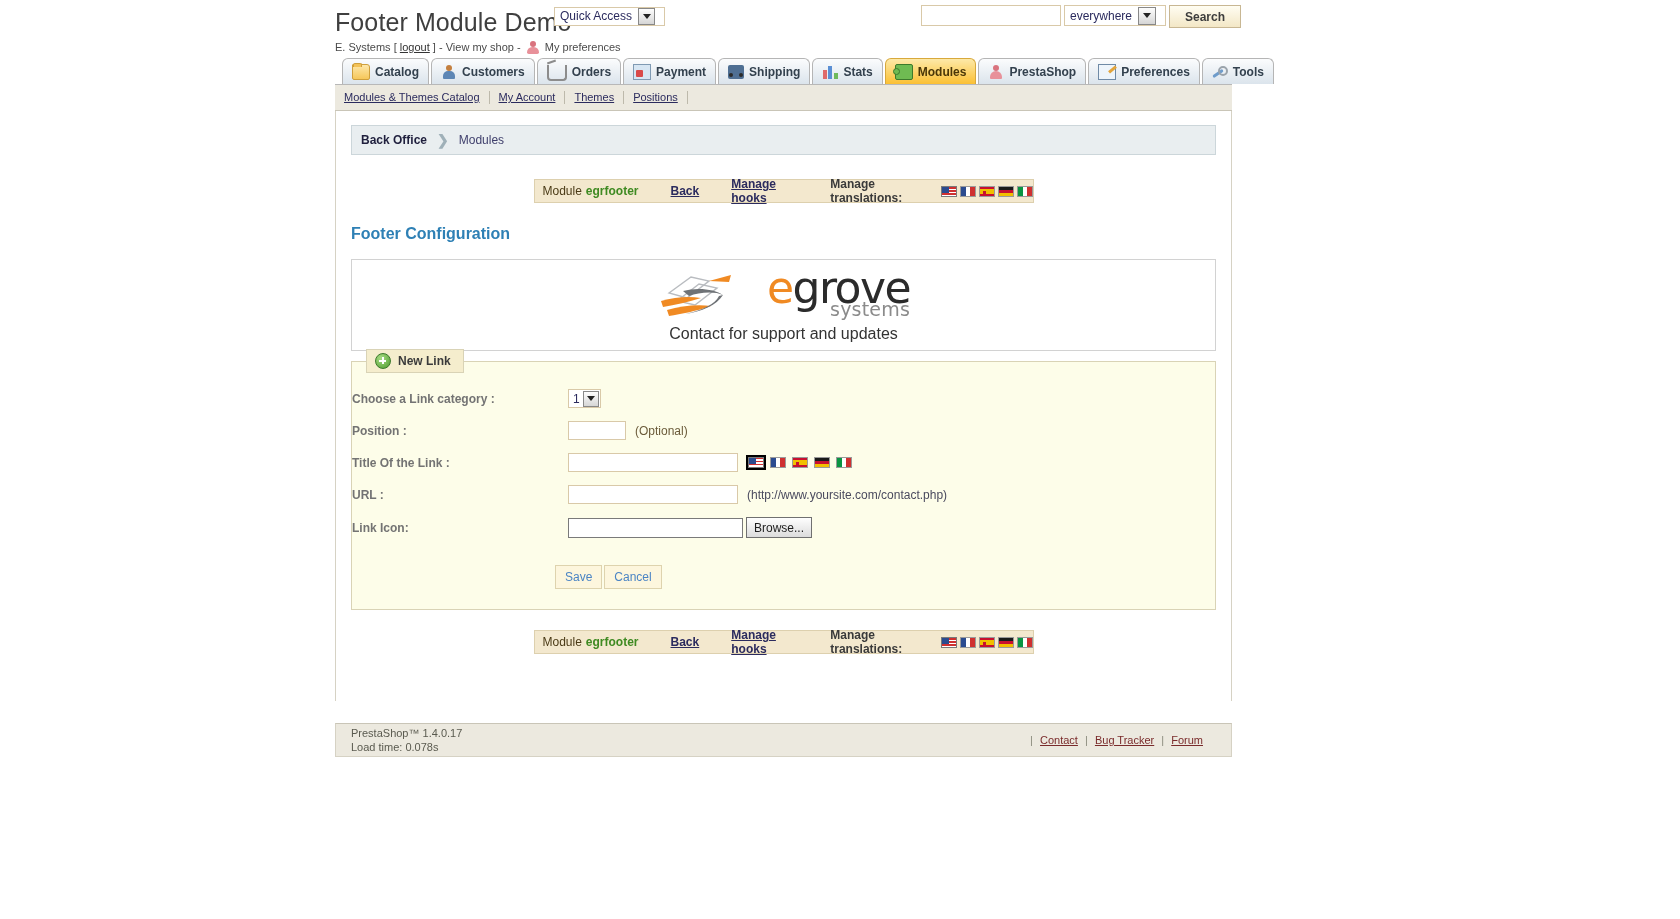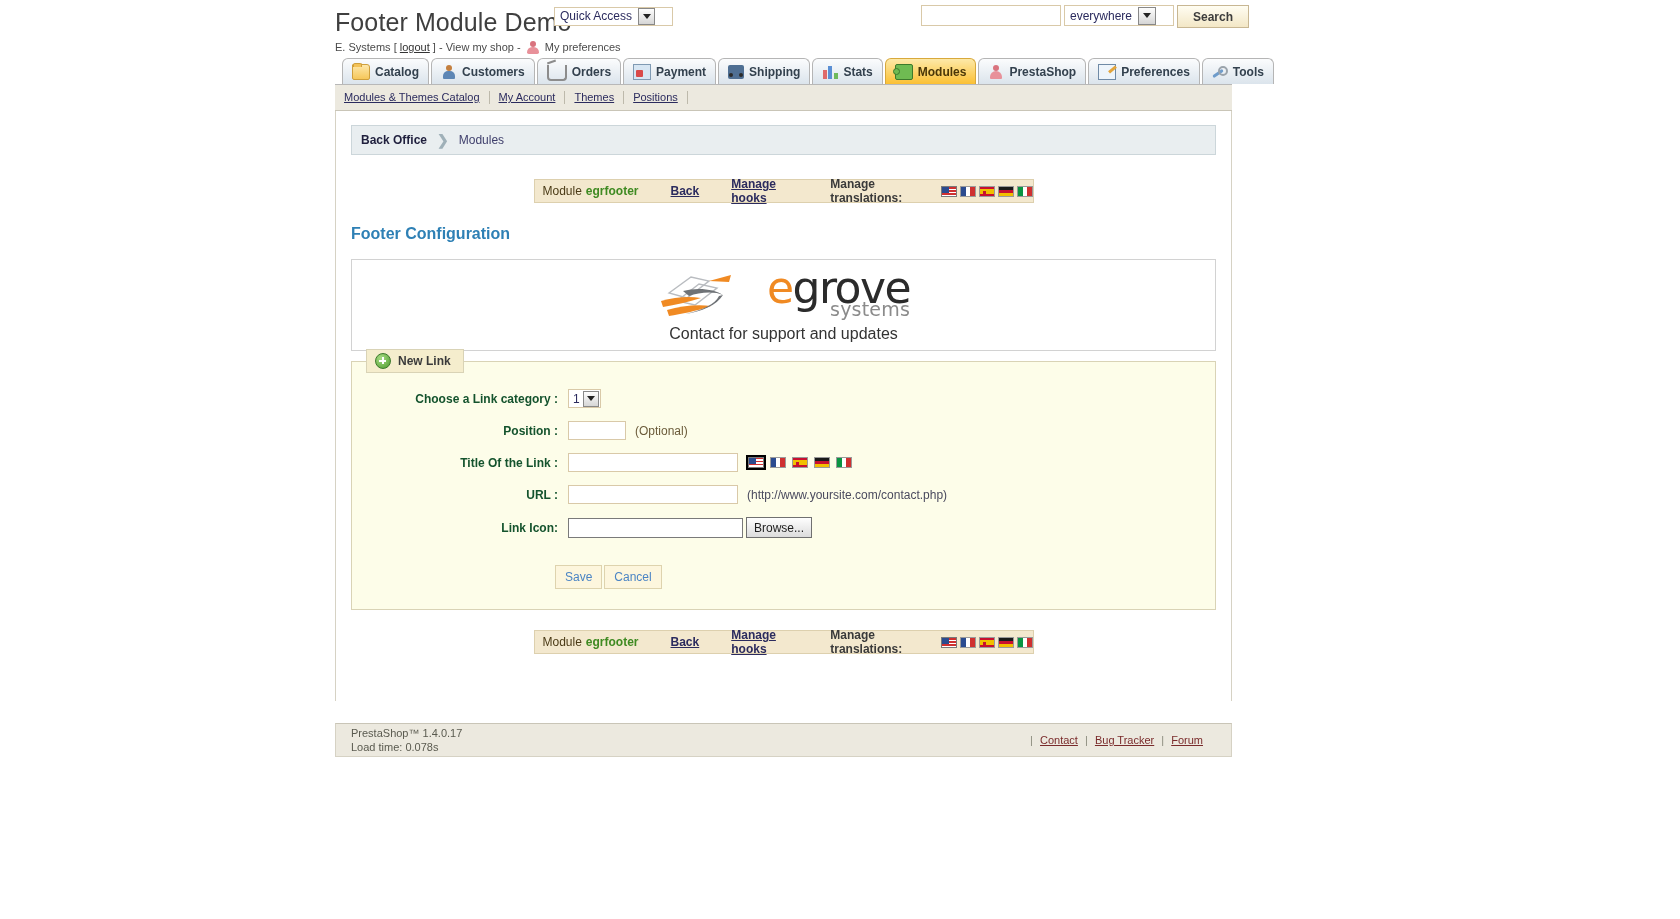--- a/index.html
+++ b/index.html
@@ -79,21 +79,21 @@
     top: 6px;
   }
   .fake-select {
     display: inline-flex;
     align-items: center;
     background: #fff;
     border: 1px solid #d9c9a8;
     height: 19px;
     font-size: 12px;
     color: #2b2b5e;
-    padding: 0 16px 0 5px;
+    padding: 0 8px 0 5px;
     box-sizing: border-box;
   }
   .fake-select .sel-label { padding-right: 6px; white-space: nowrap; }
   .arrow-btn {
     width: 17px;
     height: 17px;
     margin: 0 1px 0 0;
     border: 1px solid #888;
     background: linear-gradient(#fdfdfd, #d6d6d6);
     display: inline-flex;
@@ -378,24 +378,23 @@
   .frow {
     display: flex;
     align-items: center;
     margin-top: 13px;
     font-size: 12px;
     color: #2e2e2e;
   }
   .frow:first-of-type { margin-top: 18px; }
   .flabel {
     width: 216px;
-    text-align: right;
     padding-right: 10px;
     font-weight: bold;
-    color: #14532d;
+    color: #737373;
     box-sizing: border-box;
     font-size: 12px;
   }
   .ftxt {
     border: 1px solid #d9c9a8;
     height: 19px;
     background: #fff;
     box-sizing: border-box;
     font-size: 12px;
     padding: 0 4px;

